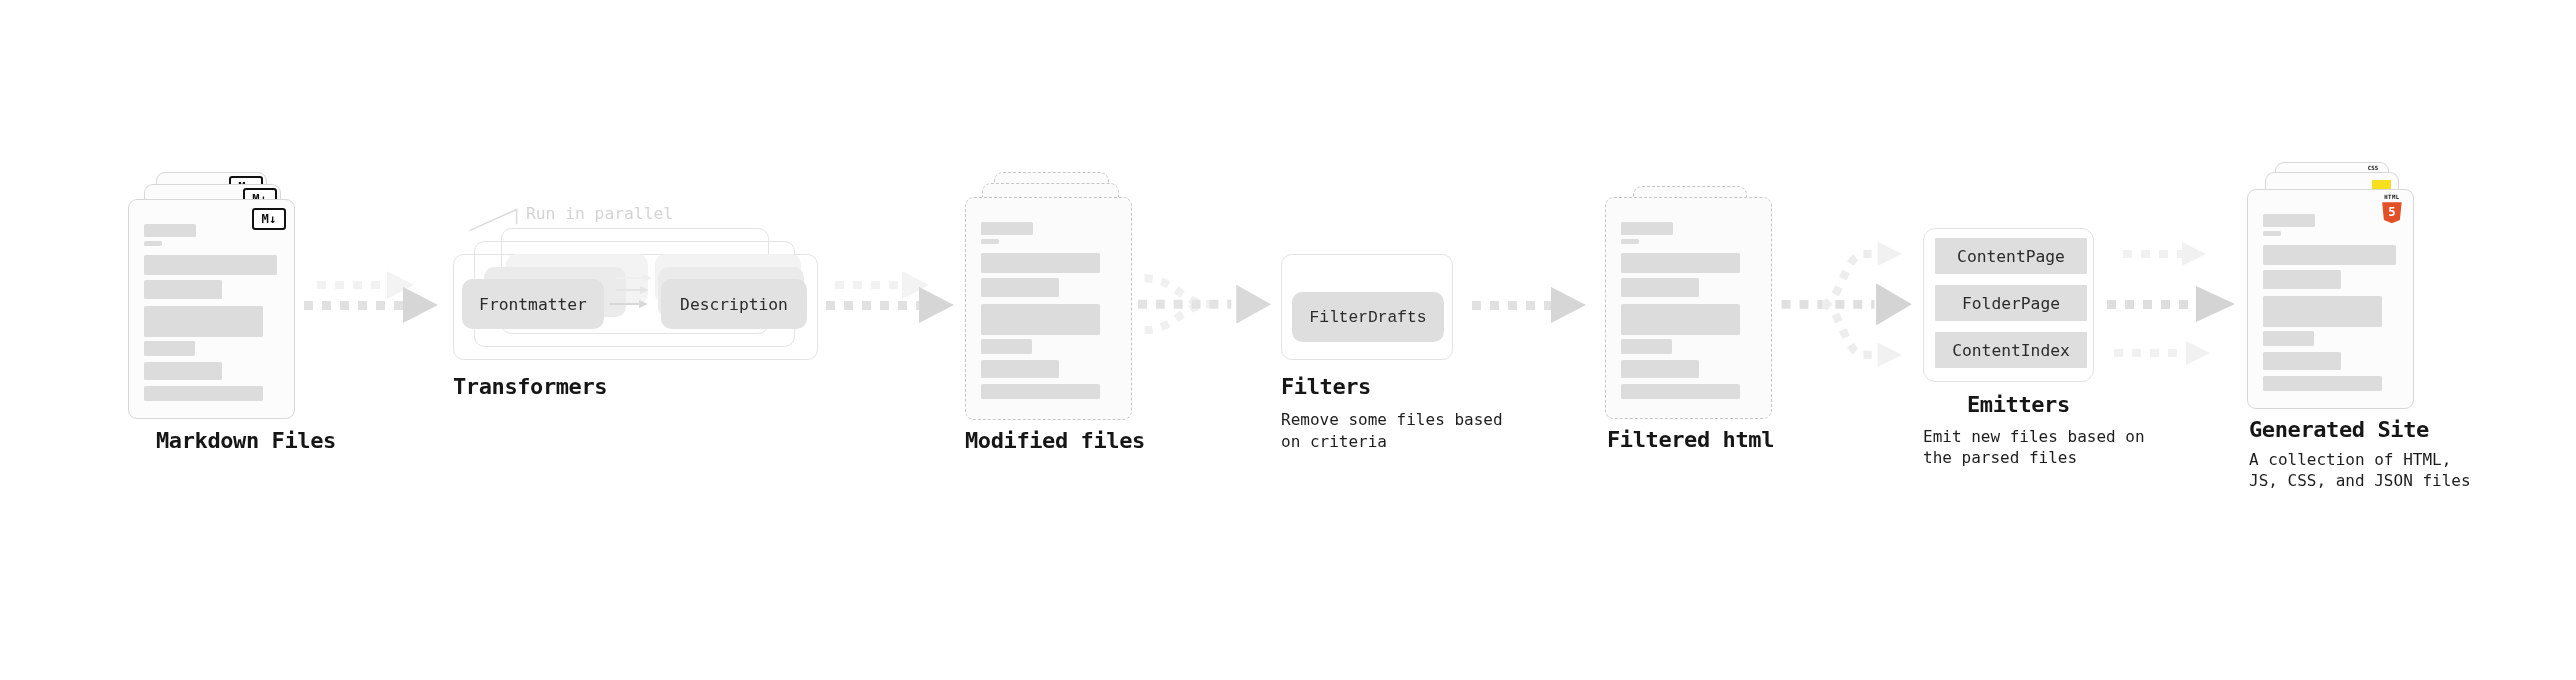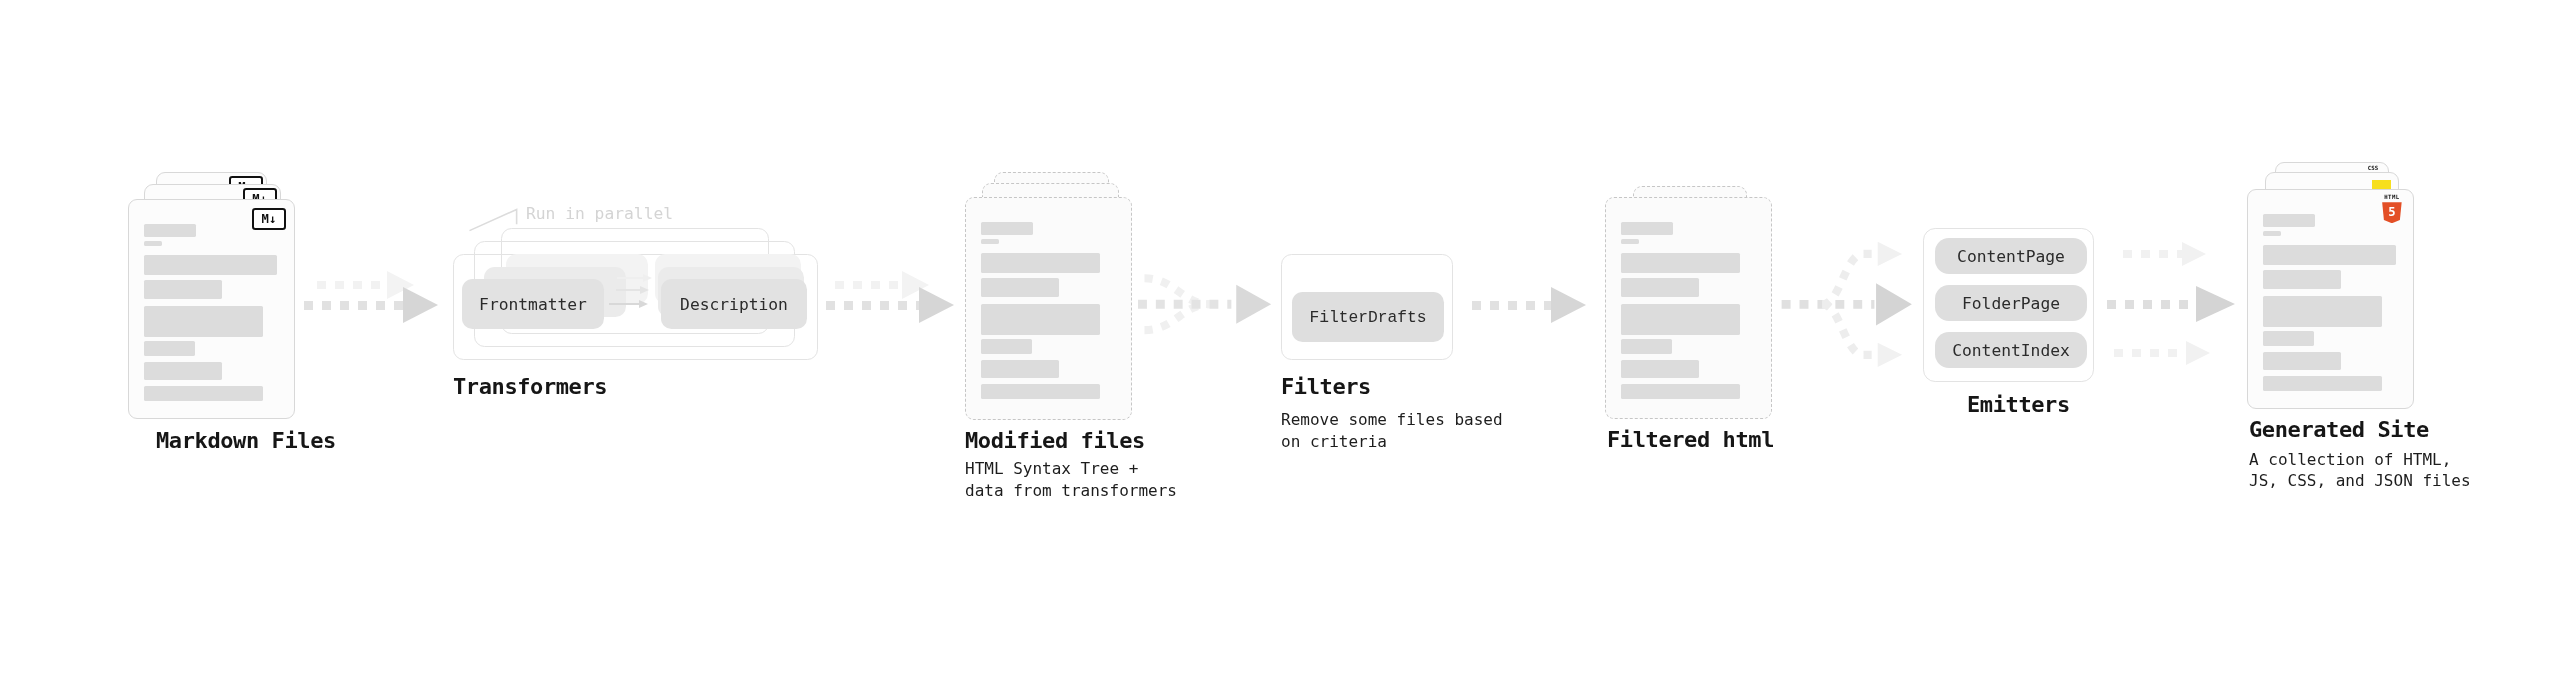--- a/index.html
+++ b/index.html
@@ -81,21 +81,21 @@
   }
   .gbox.filled{background:#ffffff;}
   .pill{
     position:absolute;
     background:#e2e2e2;border-radius:10.6px;
     display:flex;align-items:center;justify-content:center;
     font-size:16.3px;color:#2b2b2b;box-sizing:border-box;white-space:nowrap;
   }
   .pill.ghost1{background:#ebebeb;}
   .pill.ghost2{background:#f3f3f3;}
-  .pill.em{background:#dedede;border-radius:14px;}
+  .pill.em{background:#dedede;border-radius:1px;}
   
   .arrow{position:absolute;display:flex;align-items:center;}
   .arrow .dash{height:9px;background:repeating-linear-gradient(to right,var(--c) 0,var(--c) 9px,transparent 9px,transparent 18px);}
   .arrow .head{width:0;height:0;border-top:18px solid transparent;border-bottom:18px solid transparent;border-left:35px solid var(--h);}
   .arrow.a-dark{--c:#e1e1e1;--h:#d6d6d6;}
   .arrow.a-ghost{--c:#f2f2f2;--h:#f3f3f3;}
   .arrow.a-ghost .dash{height:8.1px;}
   .arrow.a-ghost .head{border-top-width:14px;border-bottom-width:14px;border-left-width:27px;}
   .arrow.a-light{--c:#f1f1f1;--h:#f1f1f1;}
   .arrow.a-light .dash{height:8.1px;}
@@ -195,24 +195,20 @@
           <div class="b3"></div>
           <div class="b4"></div>
         <div class="b5"></div>
           <div class="b6"></div>
           <div class="b7"></div>
           <div class="b8"></div>
       </div>
     </div>
   </div>
   <div class="title" style="left:965px;top:429px;">Modified files</div>
-  <div class="desc" style="left:965px;top:458px;">
-    <div>HTML Syntax Tree +</div>
-    <div>data from transformers</div>
-  </div>
 
   <svg class="svg-abs" style="left:1138px;top:236px;" width="138" height="138" viewBox="0 0 170 170">
     <path d="M8 52 C45 52 55 84 88 84" fill="none" stroke="#f0f0f0" stroke-width="10" stroke-dasharray="10 11"></path>
     <path d="M8 116 C45 116 55 84 88 84" fill="none" stroke="#f0f0f0" stroke-width="10" stroke-dasharray="10 11"></path>
     <path d="M0 84 H115" fill="none" stroke="#e3e3e3" stroke-width="11" stroke-dasharray="11 11"></path>
     <polygon points="121,60 164,84 121,108" fill="#d9d9d9"></polygon>
   </svg>
 
   <div class="gbox filled" style="left:1281px;top:254px;width:172px;height:106px;"></div>
   <div class="pill em" style="left:1292px;top:292px;width:152px;height:50px;border-radius:10.6px;font-family:Liberation Mono, monospace;">FilterDrafts</div>
@@ -251,20 +247,24 @@
     <polygon points="118,58 162,84 118,110" fill="#d4d4d4"></polygon>
     <polygon points="120,7 150,22 120,37" fill="#f1f1f1"></polygon>
     <polygon points="120,131 150,146 120,161" fill="#f1f1f1"></polygon>
   </svg>
 
   <div class="gbox filled" style="left:1923px;top:228px;width:171px;height:154px;border-radius:12.2px;"></div>
   <div class="pill em" style="left:1935px;top:238px;width:152px;height:36px;">ContentPage</div>
   <div class="pill em" style="left:1935px;top:285px;width:152px;height:36px;">FolderPage</div>
   <div class="pill em" style="left:1935px;top:332px;width:152px;height:36px;">ContentIndex</div>
   <div class="title" style="left:1923px;top:393px;margin-left:44px;">Emitters</div>
+  <div class="desc" style="left:1923px;top:426px;line-height:21px;">
+    <div>Emit new files based on</div>
+    <div>the parsed files</div>
+  </div>
 
   <div class="arrow a-light" style="left:2123px;top:242px;">
       <div class="dash" style="width:59px;"></div>
       <div class="head"></div>
     </div>
   <div class="arrow a-dark a-big" style="left:2107px;top:286px;">
       <div class="dash" style="width:89px;--c:#dedede;"></div>
       <div class="head"></div>
     </div>
   <div class="arrow a-light" style="left:2114px;top:341px;">

